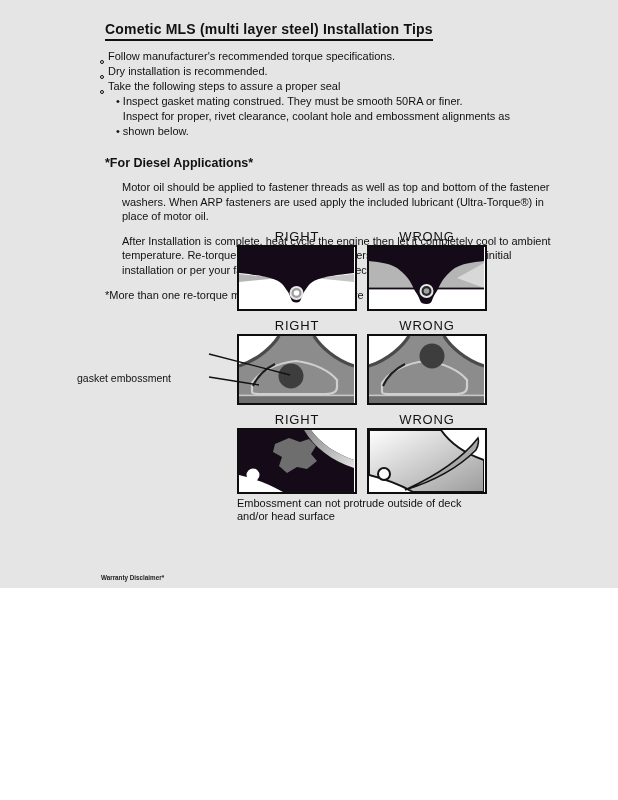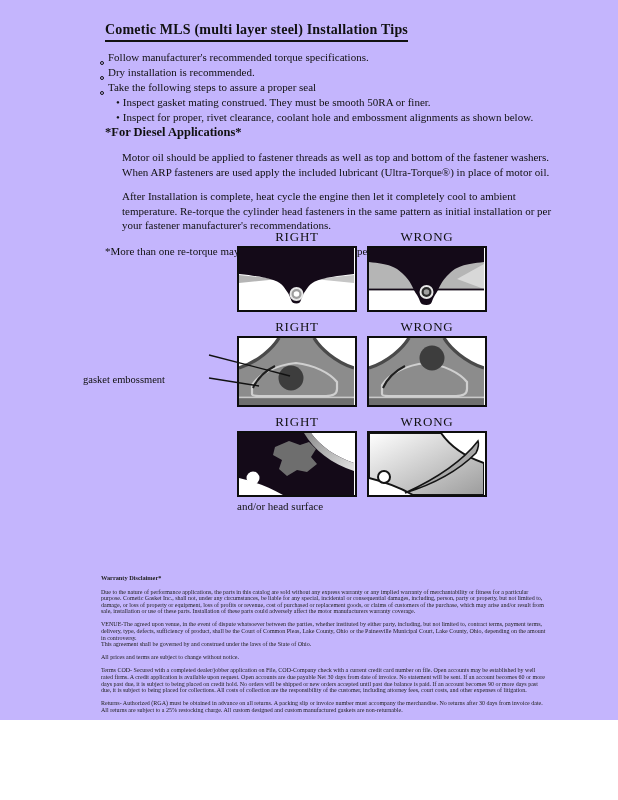--- a/index.html
+++ b/index.html
@@ -1,34 +1,34 @@
 <!DOCTYPE html>
 <html><head>
 <meta charset="utf-8">
 <style>
   * { margin:0; padding:0; box-sizing:border-box; }
   html,body { background:#ffffff; }
   .page {
-    position:relative; width:618px; height:720px; background:#c4b5fd;
-    font-family:Liberation Serif, serif; color:#111111; overflow:hidden;
+    position:relative; width:618px; height:588px; background:#e5e5e5;
+    font-family:Liberation Sans, sans-serif; color:#111111; overflow:hidden;
   }
   
   .content { position:absolute; left:100px; top:20px; width:436px; }
   .title {
     display:inline-block; font-size:14px; font-weight:bold; letter-spacing:0.2px;
     border-bottom:2px solid #111; padding-bottom:2px; margin-left:5px;
   }
   .bullets { margin-top:8px; font-size:11px; line-height:15px; }
   .b-row { display:flex; align-items:flex-end; }
   .o-bullet {
     flex:0 0 auto; width:4px; height:4px; border:1px solid #111; border-radius:50%;
     margin:5px 4px 0 0; display:inline-block;
   }
   .dot-bullet { flex:0 0 auto; font-size:11px; margin:0 3px 0 16px; }
-  .diesel-head { margin-left:5px; font-size:12.5px; font-weight:bold; }
+  .diesel-head { margin-top:17px; margin-left:5px; font-size:12.5px; font-weight:bold; }
   .para { margin-top:10px; margin-left:22px; font-size:11px; line-height:14.5px; width:430px; }
   .note { margin-top:12px; margin-left:5px; font-size:11px; }
 
   
   .diagrams { position:absolute; left:237px; top:229px; width:250px; }
   .drow { position:relative; }
   .dheaders { display:flex; gap:10px; }
   .dheaders .dh {
     width:120px; text-align:center; font-size:13px; font-weight:500; letter-spacing:0.8px;
   }
@@ -201,20 +201,21 @@
               </linearGradient>
             </defs>
             <rect width="115" height="62" fill="#ffffff"></rect>
             <path d="M0,0 H72 C81,13 97,24 115,30 V62 H44 C30,54 16,49 0,45 Z" fill="url(#g6)" stroke="#141414" stroke-width="2"></path>
             <path d="M109,8 C95,26 71,44 36,60 C62,52 89,38 107,20 C109,16 110,11 109,8 Z" fill="#a8a8a8" stroke="#141414" stroke-width="1.6"></path>
             <circle cx="15" cy="44" r="6" fill="#ffffff" stroke="#141414" stroke-width="2"></circle>
           </svg>
         </div>
       </div>
       <div class="dcaption">
+        <span style="display:block">Embossment can not protrude outside of deck</span>
         <span style="display:block">and/or head surface</span>
       </div>
     </div>
   </div>
 
   <div class="warranty">
     <div class="w-head">Warranty Disclaimer*</div>
     <div class="w-para">Due to the nature of performance applications, the parts in this catalog are sold without any express warranty or any implied warranty of merchantability or fitness for a particular purpose.  Cometic Gasket Inc., shall not, under any circumstances, be liable for any special, incidental or consequential damages, including, person, party or property, but not limited to, damage, or loss of property or equipment, loss of profits or revenue, cost of purchased or replacement goods, or claims of customers of the purchase, which may arise and/or result from sale, installation or use of these parts.  Installation of these parts could adversely affect the motor manufacturers warranty coverage.</div>
     <div class="w-para">
       <span class="w-line">VENUE-The agreed upon venue, in the event of dispute whatsoever between the parties, whether instituted by either party, including, but not limited to, contract terms, payment terms, delivery, type, defects, sufficiency of product, shall be the Court of Common Pleas, Lake County, Ohio or the Painesville Municipal Court, Lake County, Ohio, depending on the amount in controversy.</span>

